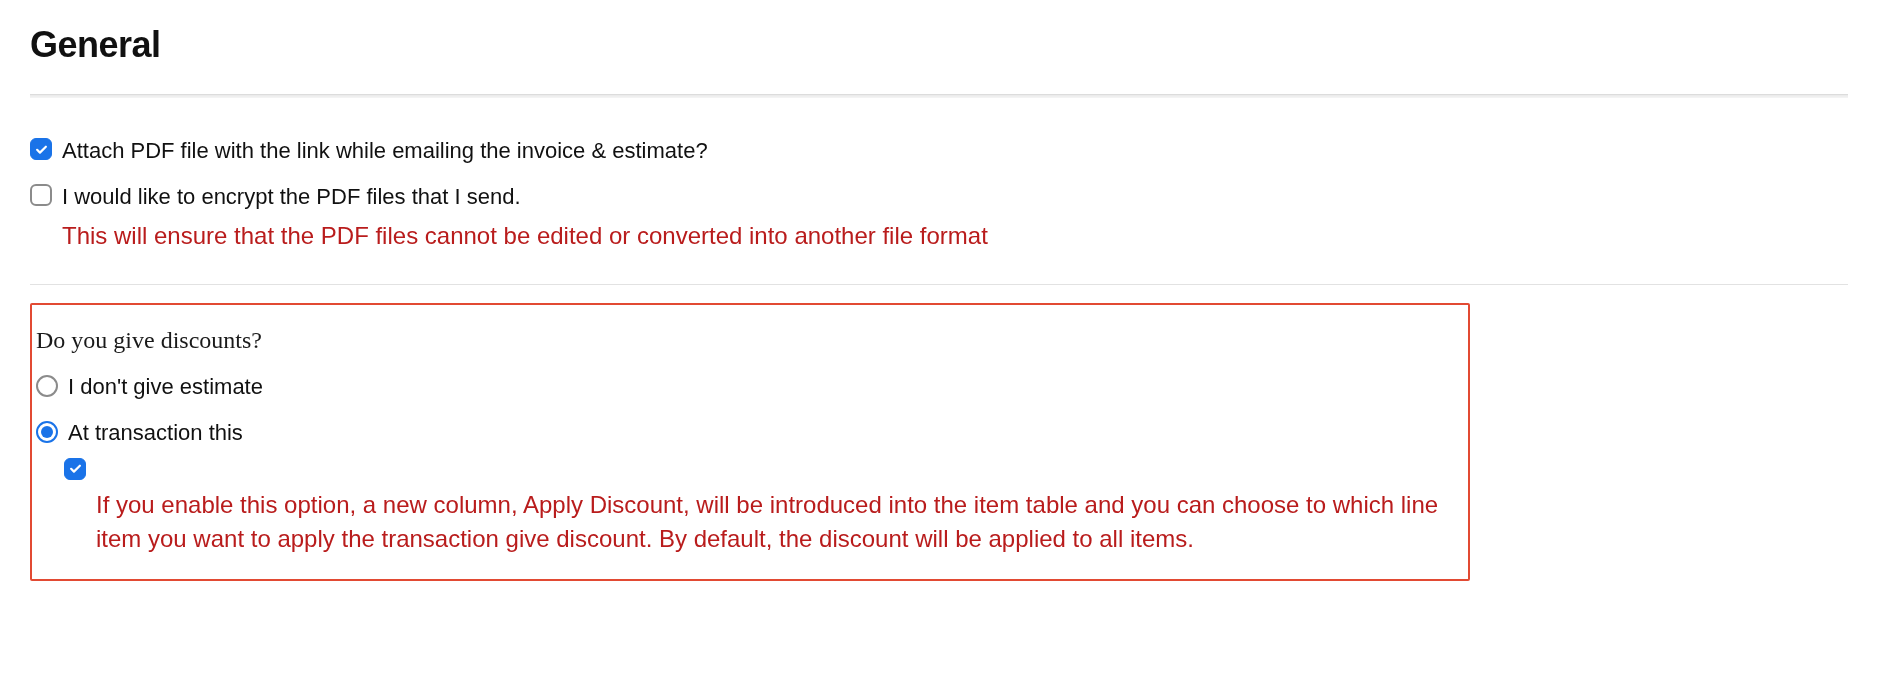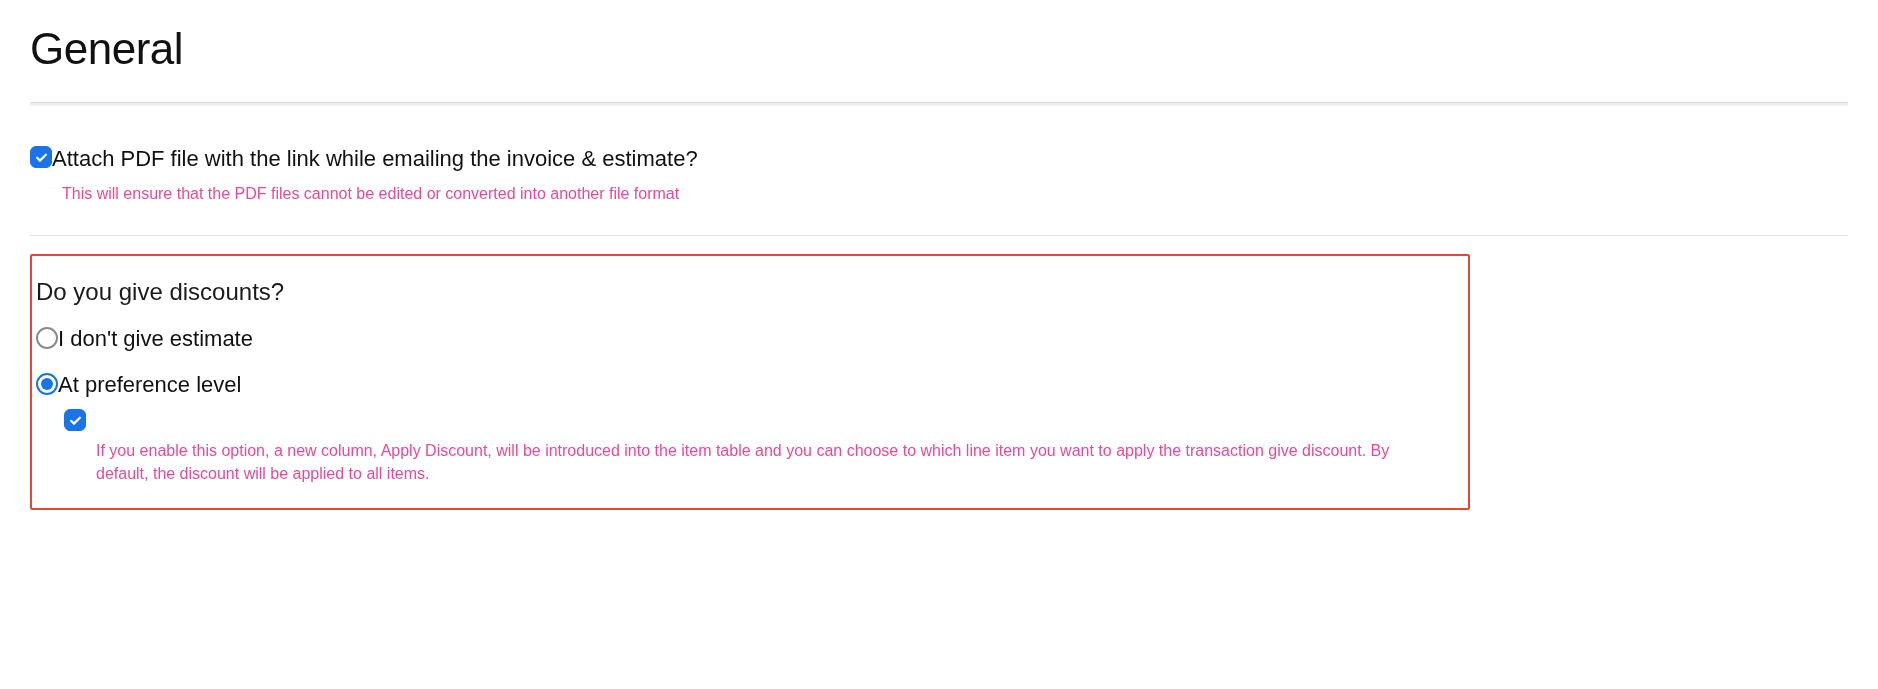--- a/index.html
+++ b/index.html
@@ -6,39 +6,40 @@
   body {
     font-family: -apple-system, BlinkMacSystemFont, "Segoe UI", Helvetica, Arial, sans-serif;
     color: #111;
     background: #fff;
     width: 1878px;
   }
   .page-header {
     padding: 24px 30px 28px 30px;
   }
   .page-title {
-    font-size: 44px;
-    font-weight: 400;
+    font-size: 36px;
+    font-weight: 700;
     letter-spacing: -0.5px;
   }
   .hr-top {
     height: 4px;
     background: linear-gradient(#e9e9e9, #f5f5f5);
     border-top: 1px solid #dcdcdc;
     margin: 0 30px 0 30px;
   }
   .content {
     padding: 0 30px;
   }
   .section {
     padding-top: 38px;
   }
   .row {
     display: flex;
     align-items: flex-start;
+    gap: 10px;
     margin-bottom: 16px;
   }
   .checkbox {
     width: 22px;
     height: 22px;
     border-radius: 6px;
     flex: 0 0 auto;
     display: inline-flex;
     align-items: center;
     justify-content: center;
@@ -53,22 +54,22 @@
     background: #fff;
     border: 2px solid #8b8b8b;
   }
   .checkbox svg { width: 15px; height: 15px; }
   .label-text {
     font-size: 22px;
     line-height: 1.35;
     color: #111;
   }
   .help-text {
-    font-size: 16px;
-    color: #ec4899;
+    font-size: 24px;
+    color: #b91c1c;
     line-height: 1.45;
   }
   .help-under-cb {
     padding-left: 32px;
     margin-top: -8px;
     margin-bottom: 10px;
   }
   .divider {
     border: none;
     border-top: 1px solid #e2e2e2;
@@ -79,20 +80,21 @@
     border-radius: 2px;
     padding: 22px 18px 22px 4px;
     margin-top: 18px;
     max-width: 1440px;
   }
   .section-heading {
     font-size: 24px;
     font-weight: 400;
     margin: 0 0 18px 0;
     color: #1a1a1a;
+    font-family: Liberation Serif, serif;
   }
   .radio {
     width: 22px;
     height: 22px;
     border-radius: 50%;
     flex: 0 0 auto;
     display: inline-flex;
     align-items: center;
     justify-content: center;
     margin-top: 3px;
@@ -137,38 +139,42 @@
 
     <div class="row">
       <span class="checkbox checked">
         <svg viewBox="0 0 24 24">
           <path fill="none" stroke="#fff" stroke-width="3.5" stroke-linecap="round" stroke-linejoin="round" d="M5 12.5l4.5 4.5L19 7.5"></path>
         </svg>
       </span>
       <span class="label-text">Attach PDF file with the link while emailing the invoice &amp; estimate?</span>
     </div>
 
+    <div class="row">
+      <span class="checkbox unchecked"></span>
+      <span class="label-text">I would like to encrypt the PDF files that I send.</span>
+    </div>
     <div class="help-text help-under-cb">This will ensure that the PDF files cannot be edited or converted into another file format</div>
 
     <hr class="divider">
   </div>
 
   <div class="highlight-box">
     <h2 class="section-heading">Do you give discounts?</h2>
 
     <div class="row">
       <span class="radio unselected"></span>
       <span class="label-text">I don't give estimate</span>
     </div>
 
     <div class="row" style="margin-bottom:8px;">
       <span class="radio selected">
         <span class="dot"></span>
       </span>
-      <span class="label-text">At preference level</span>
+      <span class="label-text">At transaction this</span>
     </div>
 
     <div class="nested">
       <div class="row">
         <span class="checkbox checked">
           <svg viewBox="0 0 24 24">
             <path fill="none" stroke="#fff" stroke-width="3.5" stroke-linecap="round" stroke-linejoin="round" d="M5 12.5l4.5 4.5L19 7.5"></path>
           </svg>
         </span>
       </div>

